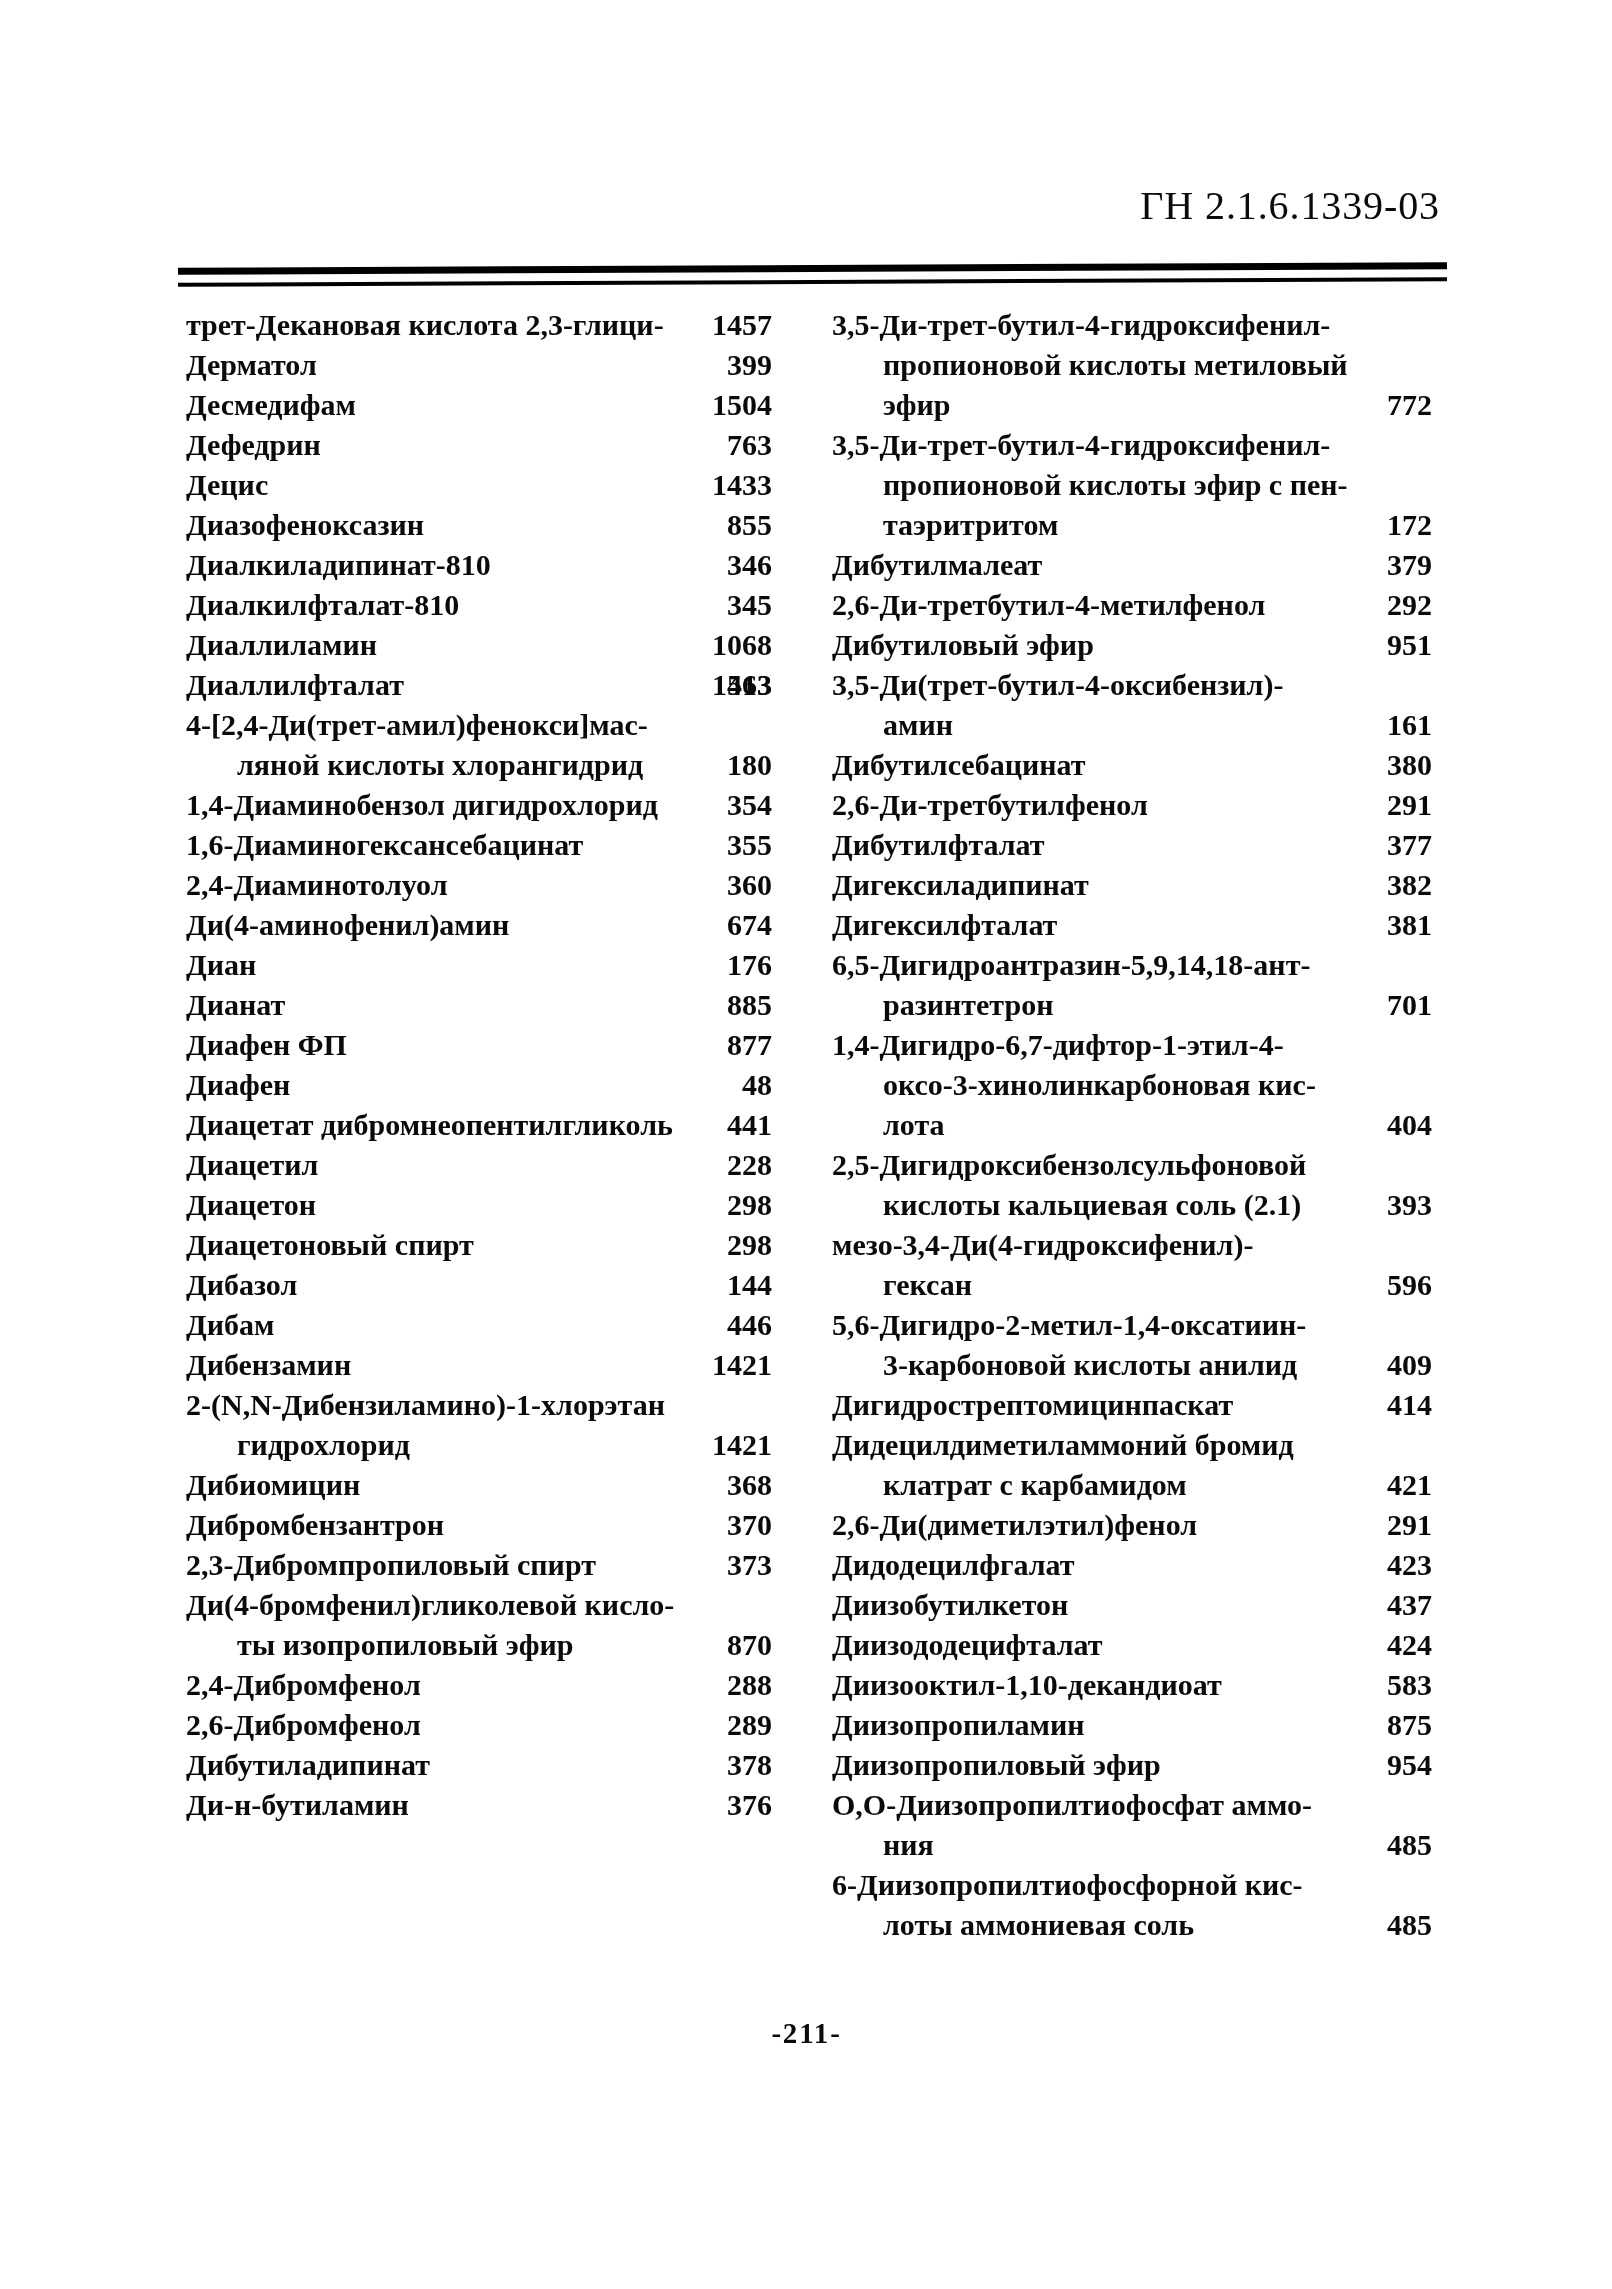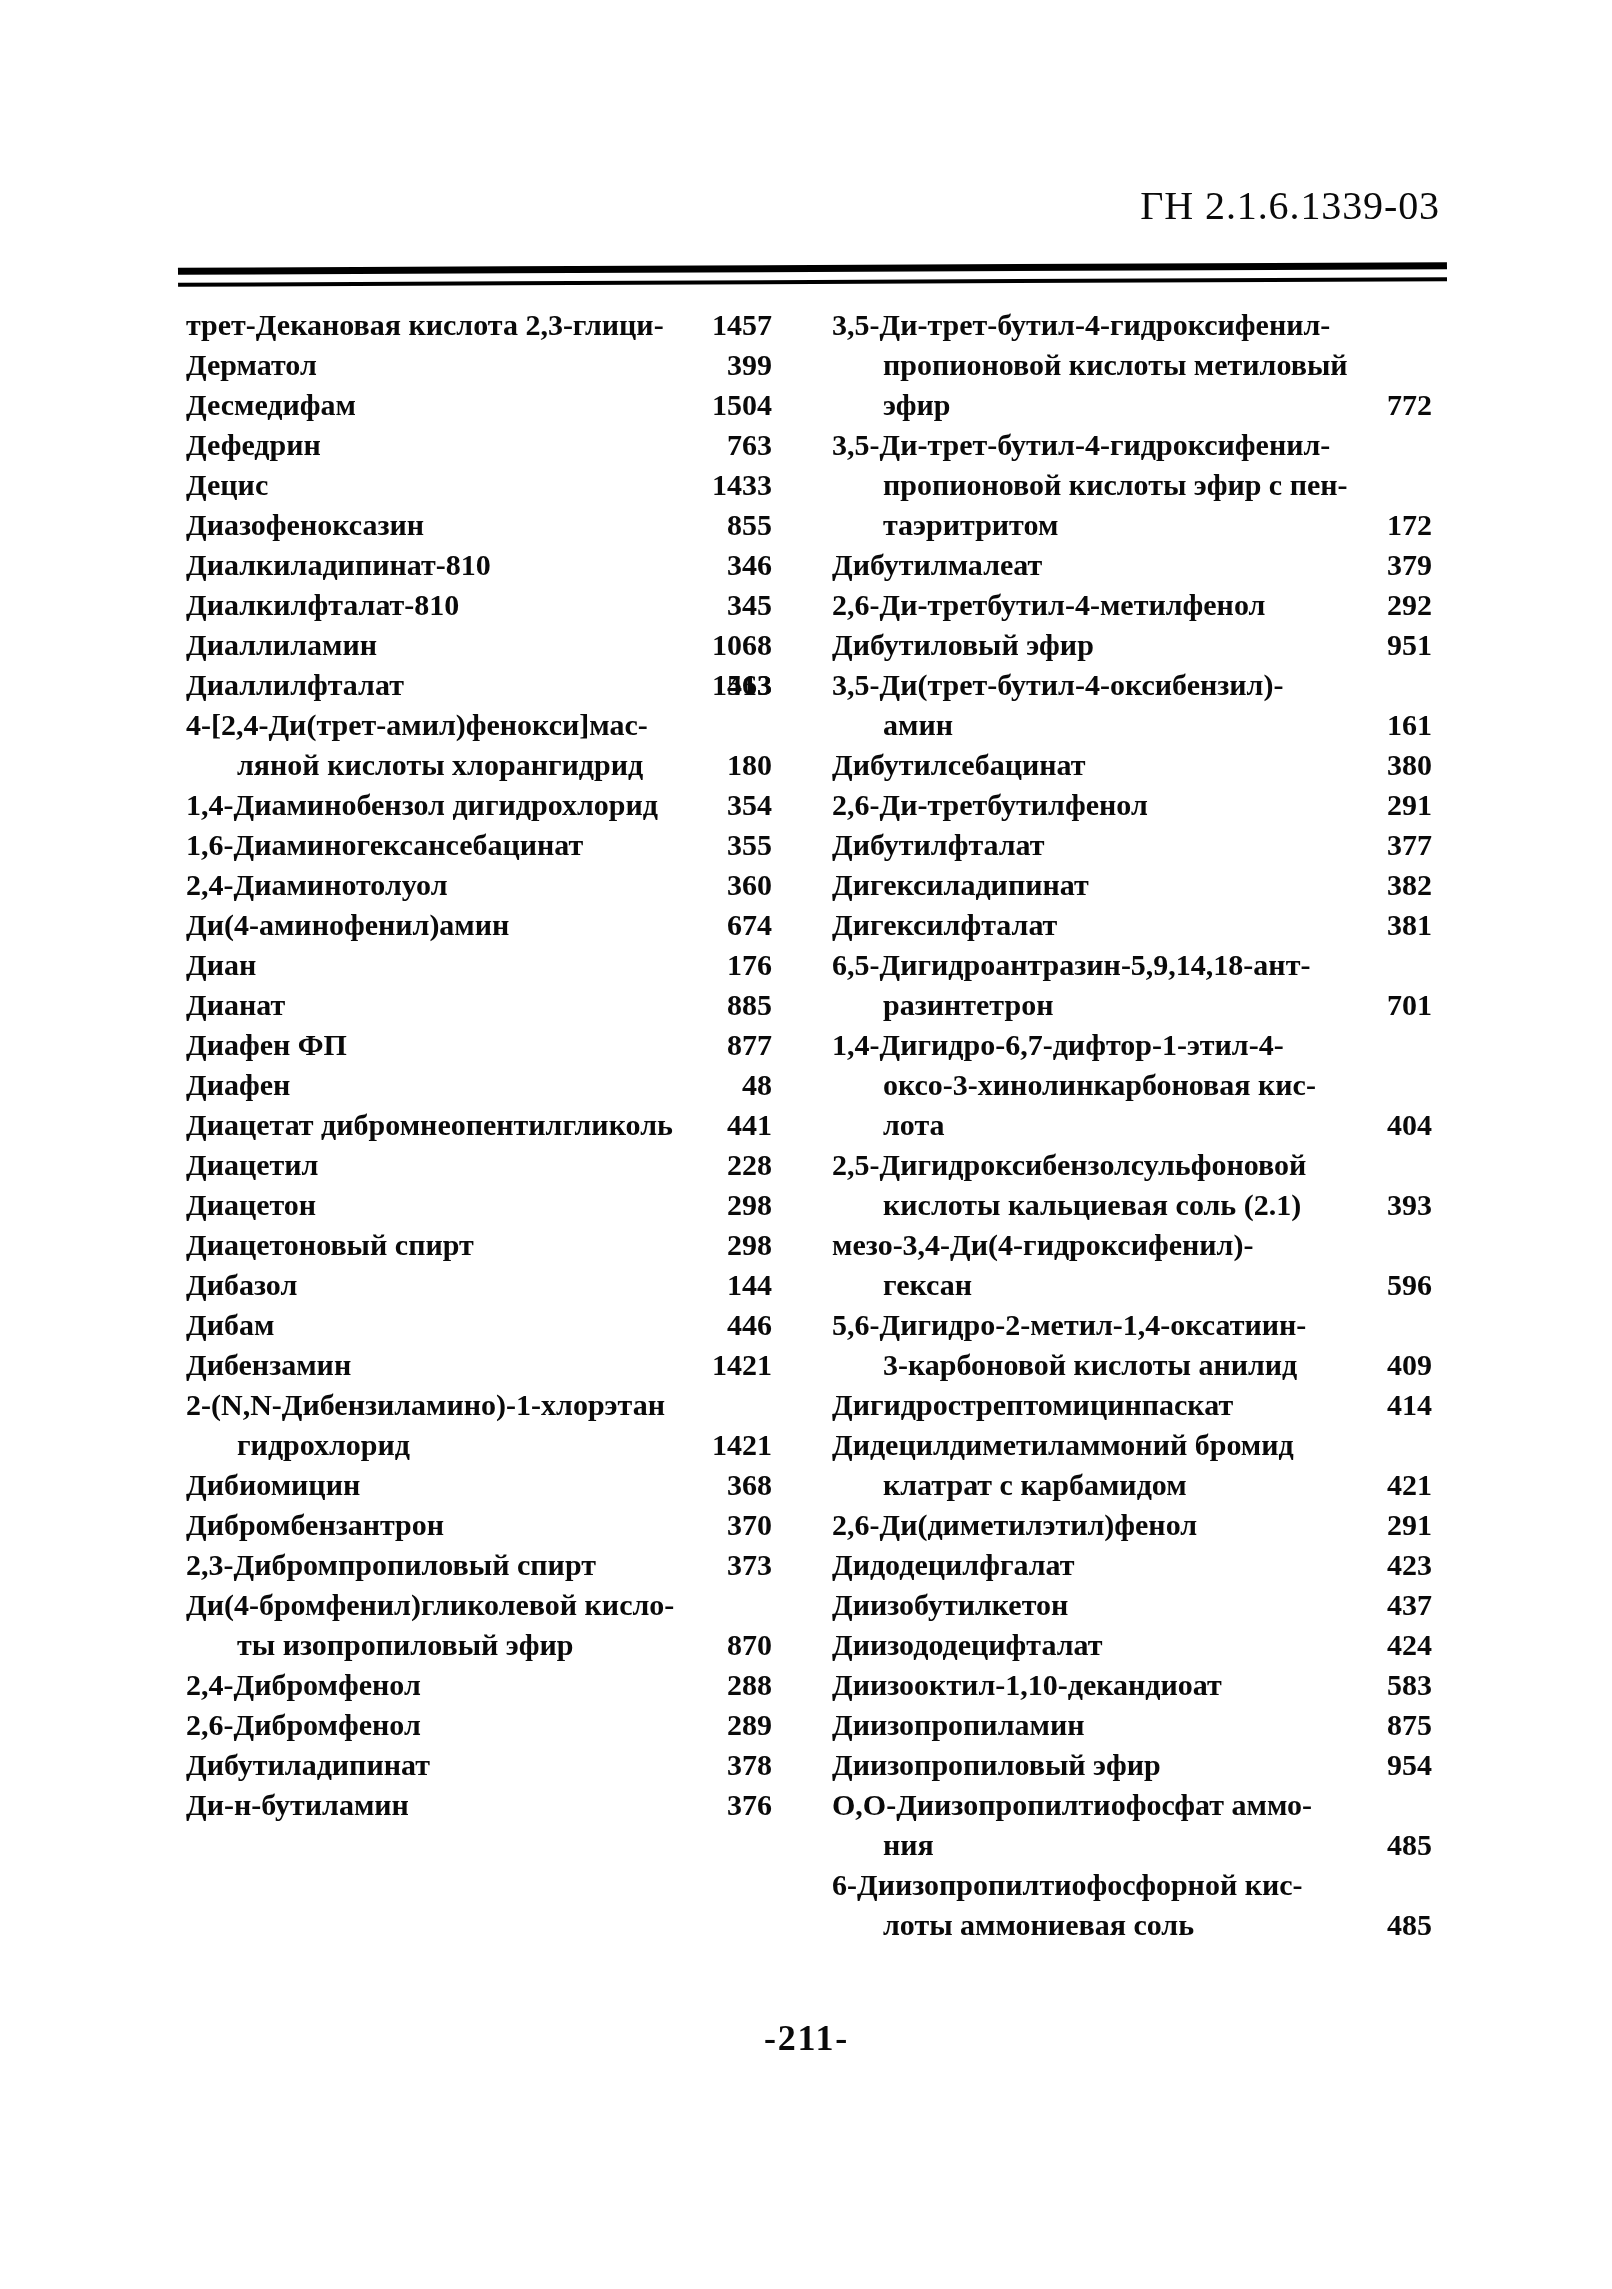--- a/index.html
+++ b/index.html
@@ -50,21 +50,21 @@
     right: 0;
     bottom: 0;
     line-height: 40px;
     white-space: nowrap;
   }
   .page-number {
     position: absolute;
     top: 2017px;
     left: 50%;
     transform: translateX(-50%);
-    font-size: 36px;
+    font-size: 29px;
     font-weight: bold;
     letter-spacing: 1.8px;
   }
 </style>
 </head>
 <body>
 
 <div class="page">
   <div class="doc-code">ГН 2.1.6.1339-03</div>
   <div class="double-rule"></div>

